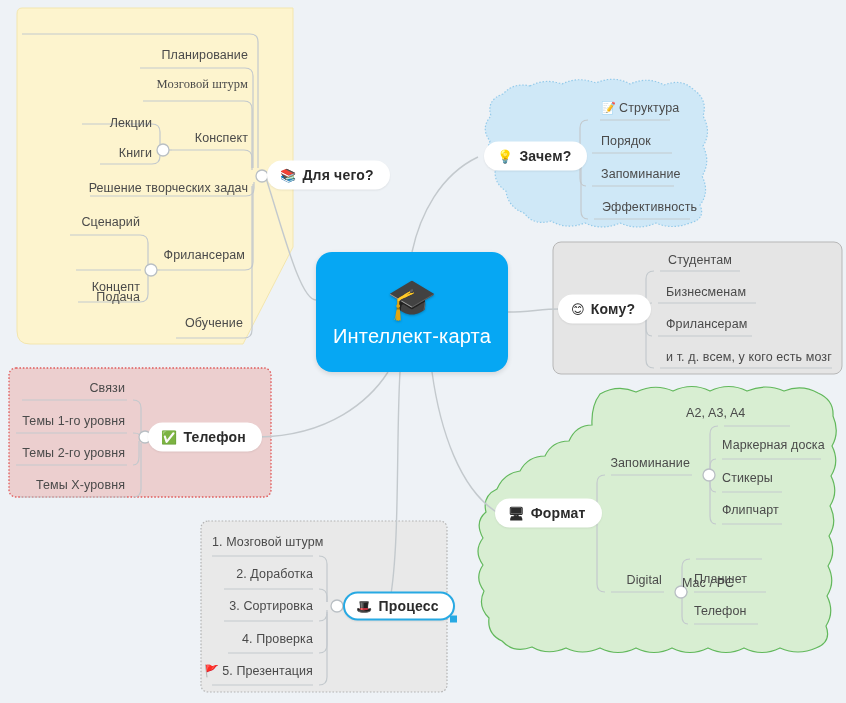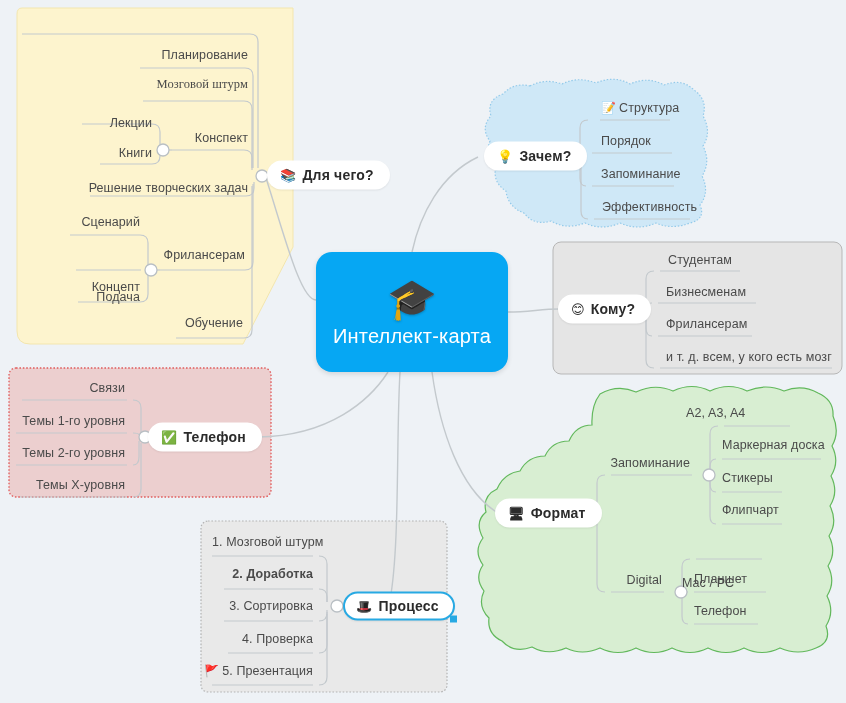--- a/index.html
+++ b/index.html
@@ -334,20 +334,20 @@
   <div class="leaf l" style="left:682px; top:546px;margin-top:37px;">Mac / PC</div>
   <div class="leaf l" style="left:694px; top:579px;">Планшет</div>
   <div class="leaf l" style="left:694px; top:611px;">Телефон</div>
 
   <div class="leaf r" style="left:125px; top:388px;">Связи</div>
   <div class="leaf r" style="left:125px; top:421px;">Темы 1-го уровня</div>
   <div class="leaf r" style="left:125px; top:453px;">Темы 2-го уровня</div>
   <div class="leaf r" style="left:125px; top:485px;">Темы X-уровня</div>
 
   <div class="leaf l" style="left:212px; top:542px;">1. Мозговой штурм</div>
-  <div class="leaf r" style="left:313px; top:574px;font-weight:bold;">2. Доработка</div>
+  <div class="leaf r" style="left:313px; top:574px;">2. Доработка</div>
   <div class="leaf r" style="left:313px; top:606px;">3. Сортировка</div>
   <div class="leaf r" style="left:313px; top:639px;">4. Проверка</div>
   <div class="leaf r" style="left:313px; top:671px;">
     <span class="emj">🚩</span><span>5. Презентация</span>
   </div>
 
 </div>
 
 </body></html>

